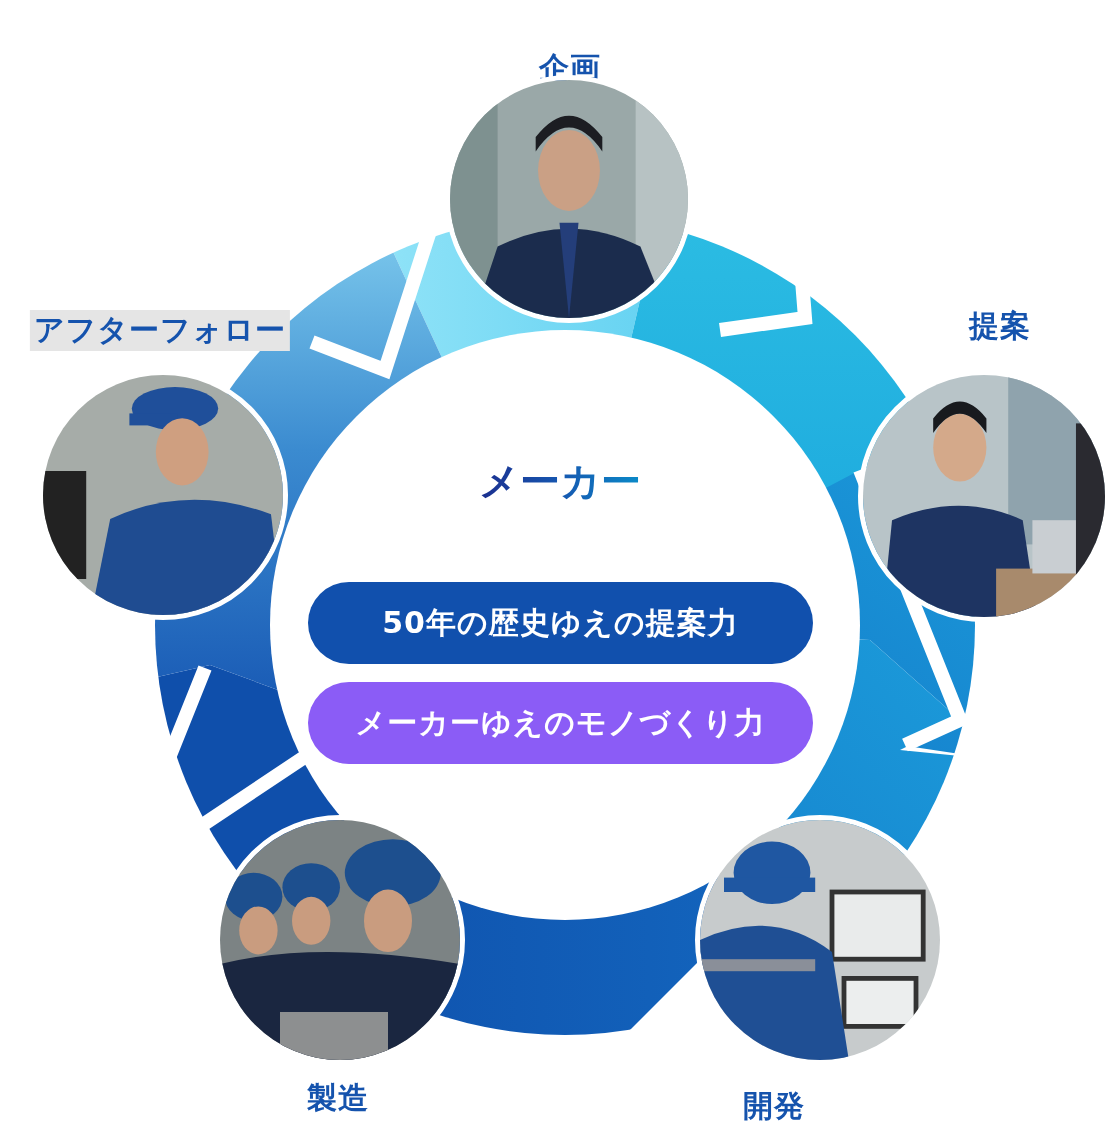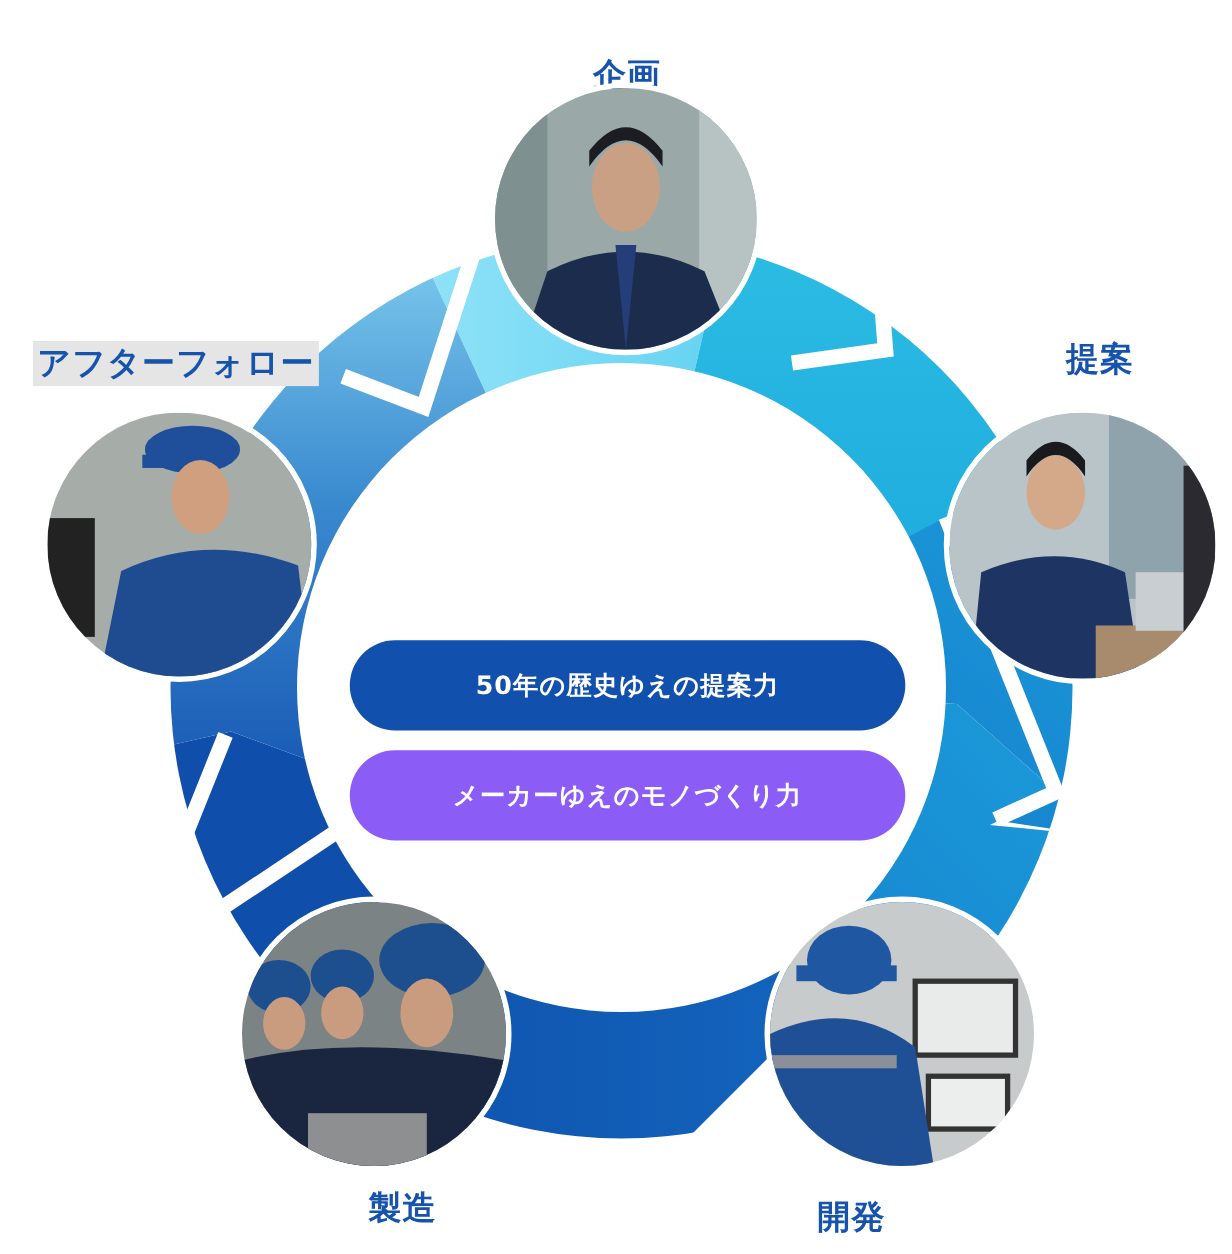--- a/index.html
+++ b/index.html
@@ -3,21 +3,21 @@
 <meta charset="utf-8">
 <style>
   html,body{margin:0;padding:0;background:#ffffff;}
   body{width:1120px;height:1140px;position:relative;overflow:hidden;font-family:"DejaVu Sans","Liberation Sans",sans-serif;}
   #ring{position:absolute;left:0;top:0;}
   .label{position:absolute;color:#1553ad;font-weight:bold;font-size:30px;white-space:nowrap;transform:translateX(-50%);letter-spacing:1px;}
   .photo{position:absolute;border-radius:50%;border:5px solid #fff;overflow:hidden;box-sizing:border-box;}
   .photo svg{width:100%;height:100%;display:block;}
   .center-title{position:absolute;left:560px;top:452px;transform:translateX(-50%);text-align:center;font-weight:bold;font-size:40px;line-height:58px;white-space:nowrap;
     background:linear-gradient(90deg,#1b2f8f 0%,#1657b0 50%,#0a8ac8 100%);-webkit-background-clip:text;background-clip:text;color:transparent;}
-  .pill{position:absolute;left:318px;width:505px;height:82px;border-radius:41px;color:#fff;font-weight:bold;font-size:23px;display:flex;align-items:center;justify-content:center;letter-spacing:1px;}
+  .pill{position:absolute;left:308px;width:505px;height:82px;border-radius:41px;color:#fff;font-weight:bold;font-size:30px;display:flex;align-items:center;justify-content:center;letter-spacing:1px;}
   .pill.blue{top:582px;background:#1150ad;}
   .pill.orange{top:682px;background:#8b5cf6;}
 </style>
 </head>
 <body>
 
 <svg id="ring" width="1120" height="1140" viewBox="0 0 1120 1140">
   <defs>
     <linearGradient id="gTop" x1="0" y1="0" x2="1" y2="0">
       <stop offset="0" stop-color="#93e4f8"></stop>
@@ -68,21 +68,21 @@
     <polyline points="695,205 800,255 805,318 720,330"></polyline>
     <polyline points="860,470 960,720 905,745"></polyline>
     <polyline points="770,900 720,940 800,1060"></polyline>
     <polyline points="205,668 120,880 360,720"></polyline>
   </g>
 </svg>
 
 <div class="label" style="left:570px;top:12px;margin-top:36px;">企画</div>
 <div class="label" style="left:1000px;top:306px;">提案</div>
 <div class="label" style="left:774px;top:1086px;">開発</div>
-<div class="label" style="left:338px;top:1078px;margin-left:28px;">製造</div>
+<div class="label" style="left:338px;top:1078px;">製造</div>
 <div class="label" style="left:160px;top:310px;background:#e5e5e5;padding:0 4px;">アフターフォロー</div>
 
 <div class="photo" style="left:445px;top:75px;width:248px;height:248px;">
   <svg viewBox="0 0 100 100" preserveAspectRatio="none">
     <rect width="100" height="100" fill="#9aa8a8"></rect>
     <rect x="0" y="0" width="20" height="100" fill="#7e9190"></rect>
     <rect x="78" y="0" width="22" height="100" fill="#b7c2c3"></rect>
     <ellipse cx="50" cy="38" rx="13" ry="17" fill="#caa085"></ellipse>
     <path d="M36,30 Q50,10 64,30 L64,24 Q50,6 36,24 Z" fill="#1c1d22"></path>
     <path d="M10,100 L20,70 Q50,55 80,70 L92,100 Z" fill="#1b2c4d"></path>
@@ -130,15 +130,16 @@
     <rect width="100" height="100" fill="#a6aca8"></rect>
     <rect x="0" y="40" width="18" height="45" fill="#222"></rect>
     <ellipse cx="55" cy="14" rx="18" ry="9" fill="#1f4f9a"></ellipse>
     <rect x="36" y="16" width="20" height="5" fill="#1f4f9a"></rect>
     <ellipse cx="58" cy="32" rx="11" ry="14" fill="#cf9f80"></ellipse>
     <path d="M20,100 L28,60 Q60,45 95,58 L100,100 Z" fill="#1f4c91"></path>
   </svg>
 </div>
 
 <div class="center-title">
+  <div>メーカー</div>
 </div>
 <div class="pill blue">50年の歴史ゆえの提案力</div>
 <div class="pill orange">メーカーゆえのモノづくり力</div>
 
 </body></html>

